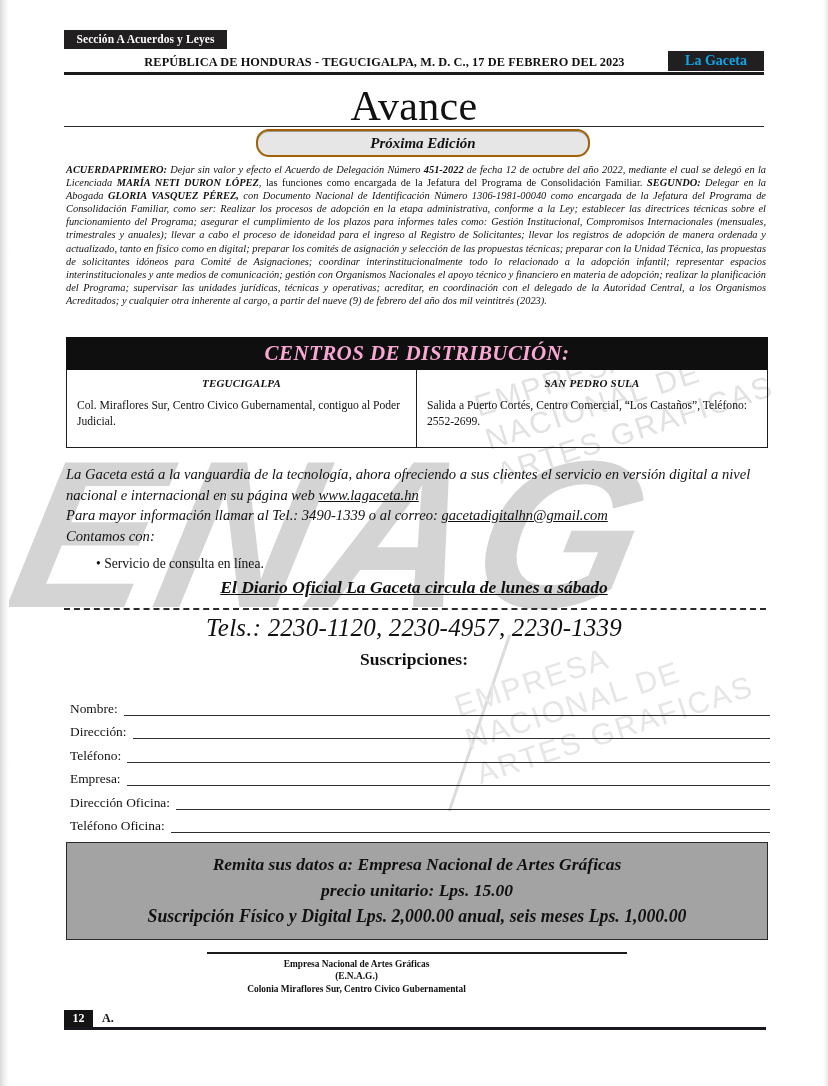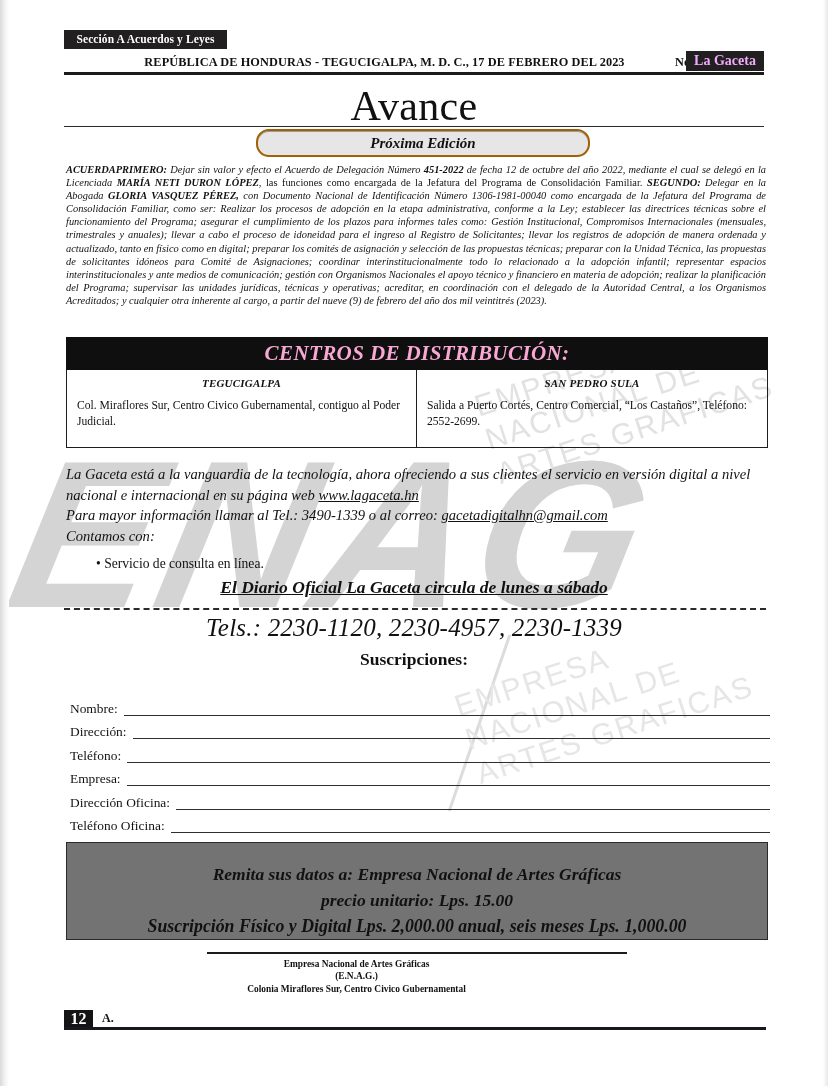--- a/index.html
+++ b/index.html
@@ -133,23 +133,23 @@
   .masthead-no {
     position: absolute;
     left: 611px; top: 3px;
     font-weight: 700;
     font-size: 12.3px;
     white-space: nowrap;
   }
   .masthead-brand {
     position: absolute;
     right: 0; top: -1px;
-    width: 78px; height: 20px;
+    width: 96px; height: 20px;
     background: #221f21;
-    color: #f0abfc;
+    color: #0ea5e9;
     font-weight: 700;
     font-size: 14px;
     line-height: 20px;
     text-align: center;
   }
 
   
   .avance {
     position: absolute;
     left: 0; top: 82px;
@@ -305,24 +305,24 @@
     flex: 1;
     border-bottom: 1px solid #2e2e2e;
     height: 15px;
   }
 
   
   .remita {
     position: absolute;
     left: 66px; top: 842px;
     width: 702px; height: 98px;
-    background: #737373;
+    background: #a3a3a3;
     border: 1.5px solid #2a2a2a;
     box-sizing: border-box;
-    padding-top: 18px;
+    padding-top: 8px;
     text-align: center;
     font-weight: 700;
     font-style: italic;
   }
   .remita div { line-height: 26px; }
   .remita .l1 { font-size: 17.5px; }
   .remita .l2 { font-size: 17.5px; }
   .remita .l3 { font-size: 17.8px; }
 
   
@@ -346,21 +346,21 @@
     left: 64px; top: 1010px;
     width: 702px; height: 17px;
   }
   .pagenum {
     position: absolute;
     left: 0; top: 0;
     width: 29px; height: 17px;
     background: #141414;
     color: #fff;
     font-weight: 700;
-    font-size: 16px;
+    font-size: 12px;
     line-height: 17px;
     text-align: center;
   }
   .pageletter {
     position: absolute;
     left: 38px; top: 0;
     font-weight: 700;
     font-size: 12px;
     line-height: 17px;
   }

